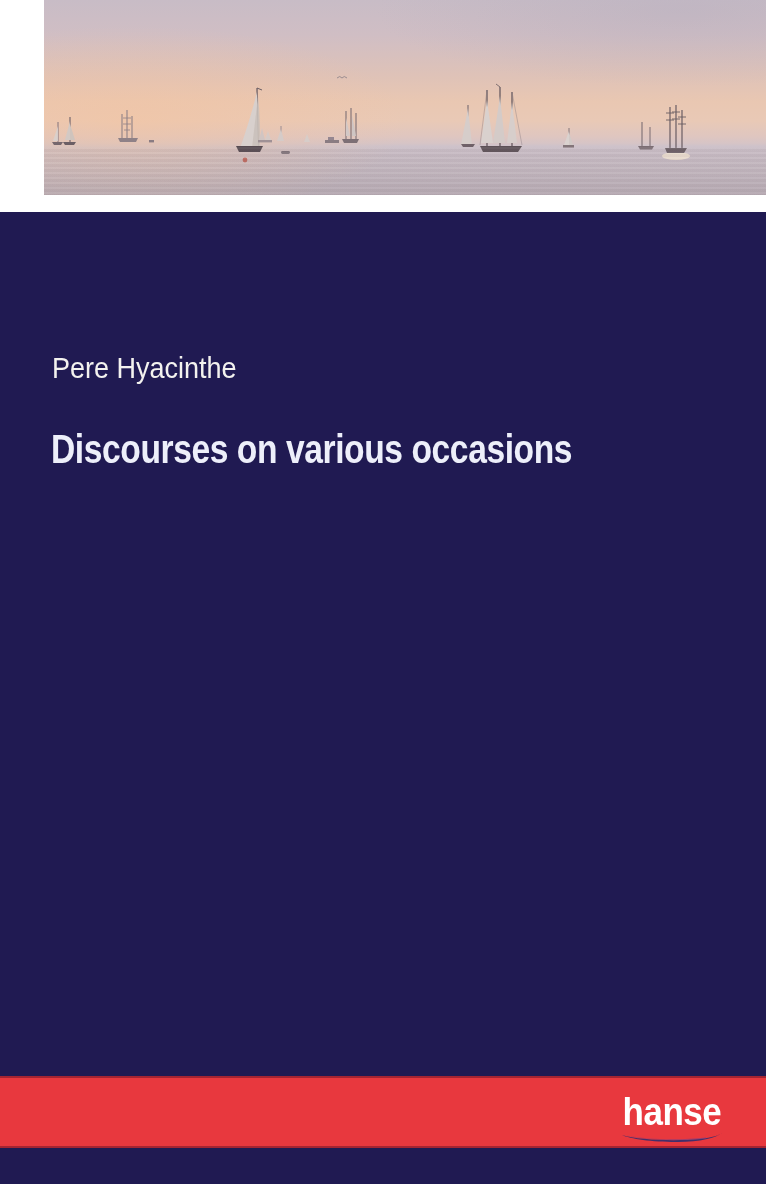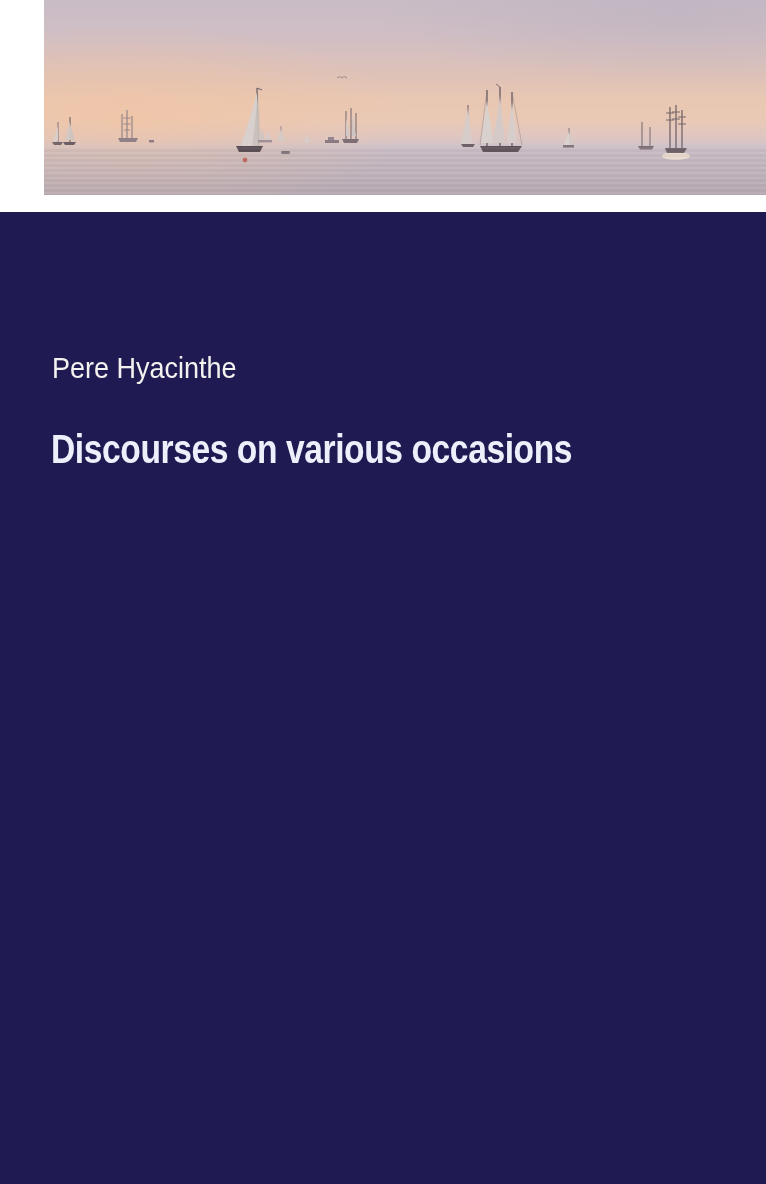--- a/index.html
+++ b/index.html
@@ -179,15 +179,22 @@
           <line x1="634" y1="124" x2="642" y2="124" stroke="#6a5d63" stroke-width="0.9"></line>
         </g>
       </svg>
     </div>
   </div>
 
   <div class="navy">
     <div class="author">Pere Hyacinthe</div>
     <div class="title">Discourses on various occasions</div>
 
+    <div class="band">
+      <div class="logo">hanse</div>
+      <svg class="swoosh" viewBox="0 0 104 14" xmlns="http://www.w3.org/2000/svg">
+        <path d="M2,6 C 18,11 55,12.5 80,10 C 92,8.5 100,6 102,4 C 96,9 80,12.8 58,13 C 34,13.2 10,10 2,6 Z" fill="#3a2e6e" opacity="0.95"></path>
+        <path d="M6,6.5 C 26,10.5 60,11.5 86,8.5 L 86,9.8 C 60,12.4 24,10.6 6,6.5 Z" fill="#55449a" opacity="0.5"></path>
+      </svg>
+    </div>
   </div>
 
 </div>
 
 </body></html>

